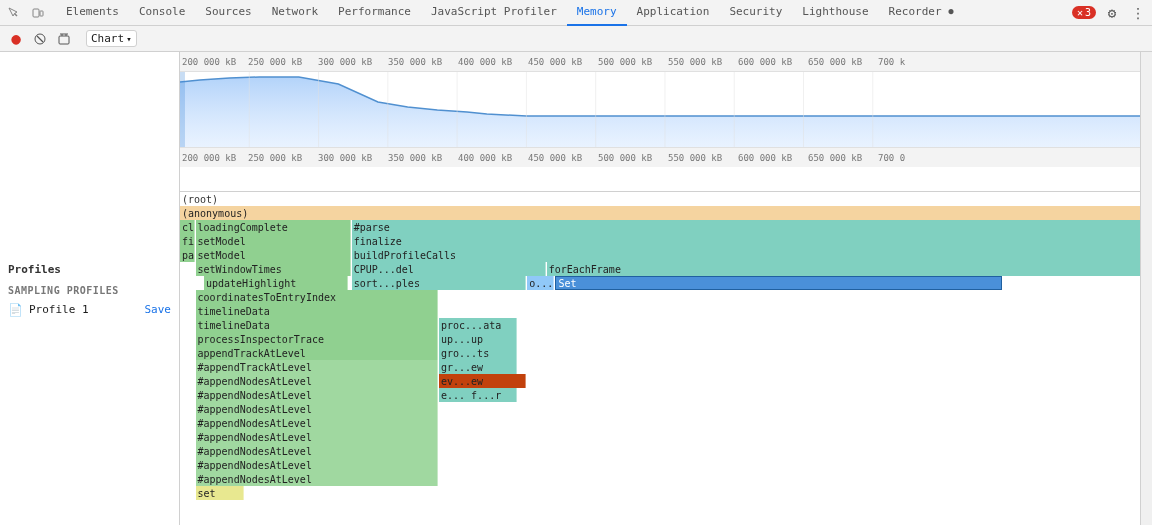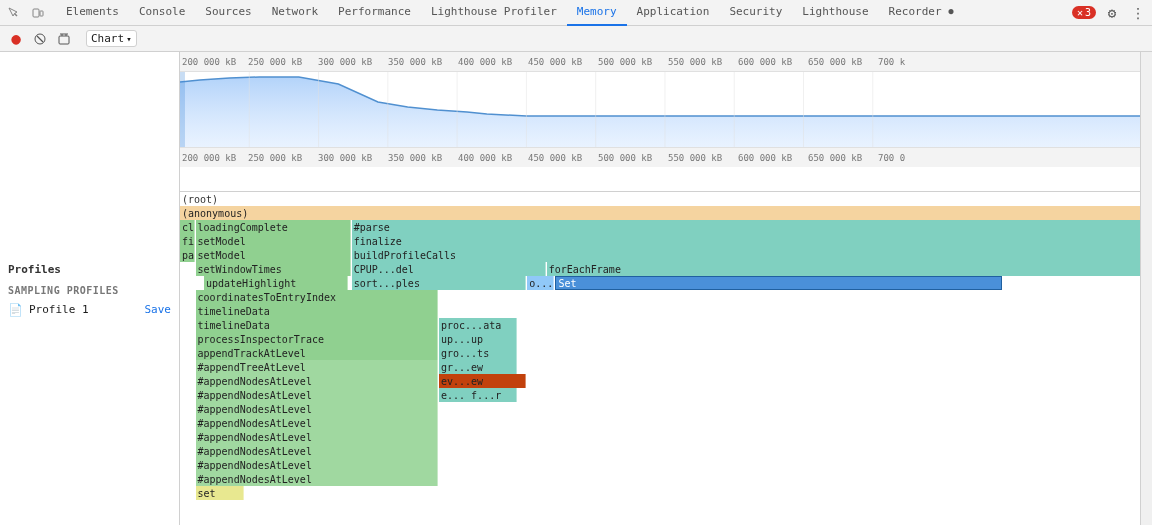--- a/index.html
+++ b/index.html
@@ -252,21 +252,21 @@
       </svg>
     </div>
   </div>
 
   <div class="nav-tabs">
     <div class="nav-tab">Elements</div>
     <div class="nav-tab">Console</div>
     <div class="nav-tab">Sources</div>
     <div class="nav-tab">Network</div>
     <div class="nav-tab">Performance</div>
-    <div class="nav-tab">Lighthouse Profiler</div>
+    <div class="nav-tab">JavaScript Profiler</div>
     <div class="nav-tab active">Memory</div>
     <div class="nav-tab">Application</div>
     <div class="nav-tab">Security</div>
     <div class="nav-tab">Lighthouse</div>
     <div class="nav-tab">Recorder ⏺</div>
   </div>
 
   <div class="top-bar-right">
     <div class="error-badge">
       <span>✕</span>
@@ -419,21 +419,21 @@
           </div>
           <div class="flame-row" style="position: relative; height: 14px;">
             <div class="flame-cell" style="left: 15.52px; width: 242.5px; background: rgb(144, 208, 144); color: rgb(34, 34, 34);">processInspectorTrace</div>
             <div class="flame-cell" style="left: 258.99px; width: 77.6px; background: rgb(128, 208, 192); color: rgb(34, 34, 34);">up...up</div>
           </div>
           <div class="flame-row" style="position: relative; height: 14px;">
             <div class="flame-cell" style="left: 15.52px; width: 242.5px; background: rgb(144, 208, 144); color: rgb(34, 34, 34);">appendTrackAtLevel</div>
             <div class="flame-cell" style="left: 258.99px; width: 77.6px; background: rgb(128, 208, 192); color: rgb(34, 34, 34);">gro...ts</div>
           </div>
           <div class="flame-row" style="position: relative; height: 14px;">
-            <div class="flame-cell" style="left: 15.52px; width: 242.5px; background: rgb(160, 216, 160); color: rgb(34, 34, 34);">#appendTreeAtLevel</div>
+            <div class="flame-cell" style="left: 15.52px; width: 242.5px; background: rgb(160, 216, 160); color: rgb(34, 34, 34);">#appendTrackAtLevel</div>
             <div class="flame-cell" style="left: 258.99px; width: 77.6px; background: rgb(128, 208, 192); color: rgb(34, 34, 34);">gr...ew</div>
           </div>
           <div class="flame-row" style="position: relative; height: 14px;">
             <div class="flame-cell" style="left: 15.52px; width: 242.5px; background: rgb(160, 216, 160); color: rgb(34, 34, 34);">#appendNodesAtLevel</div>
             <div class="flame-cell" style="left: 258.99px; width: 87px; background: #c2410c; color: rgb(34, 34, 34);">ev...ew</div>
           </div>
           <div class="flame-row" style="position: relative; height: 14px;">
             <div class="flame-cell" style="left: 15.52px; width: 242.5px; background: rgb(160, 216, 160); color: rgb(34, 34, 34);">#appendNodesAtLevel</div>
             <div class="flame-cell" style="left: 258.99px; width: 77.6px; background: rgb(128, 208, 192); color: rgb(34, 34, 34);">e... f...r</div>
           </div>

